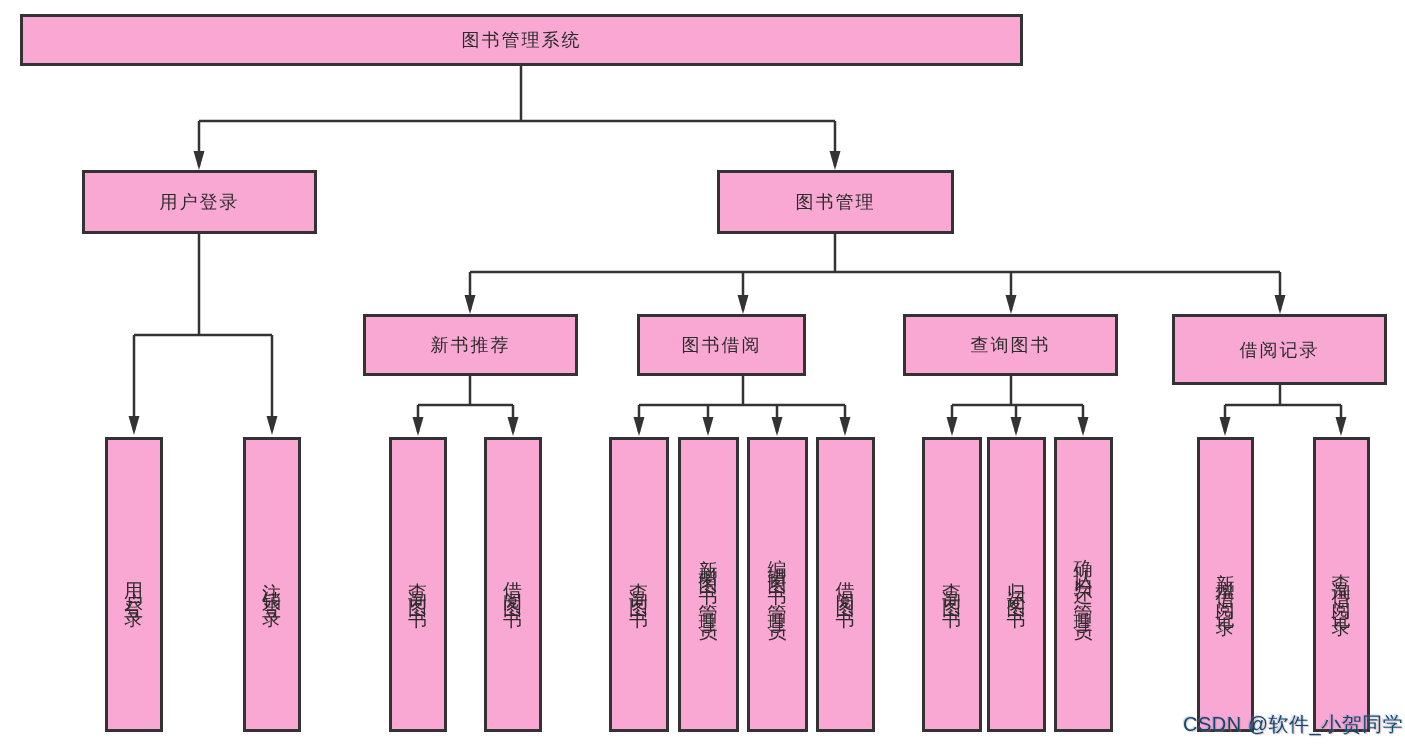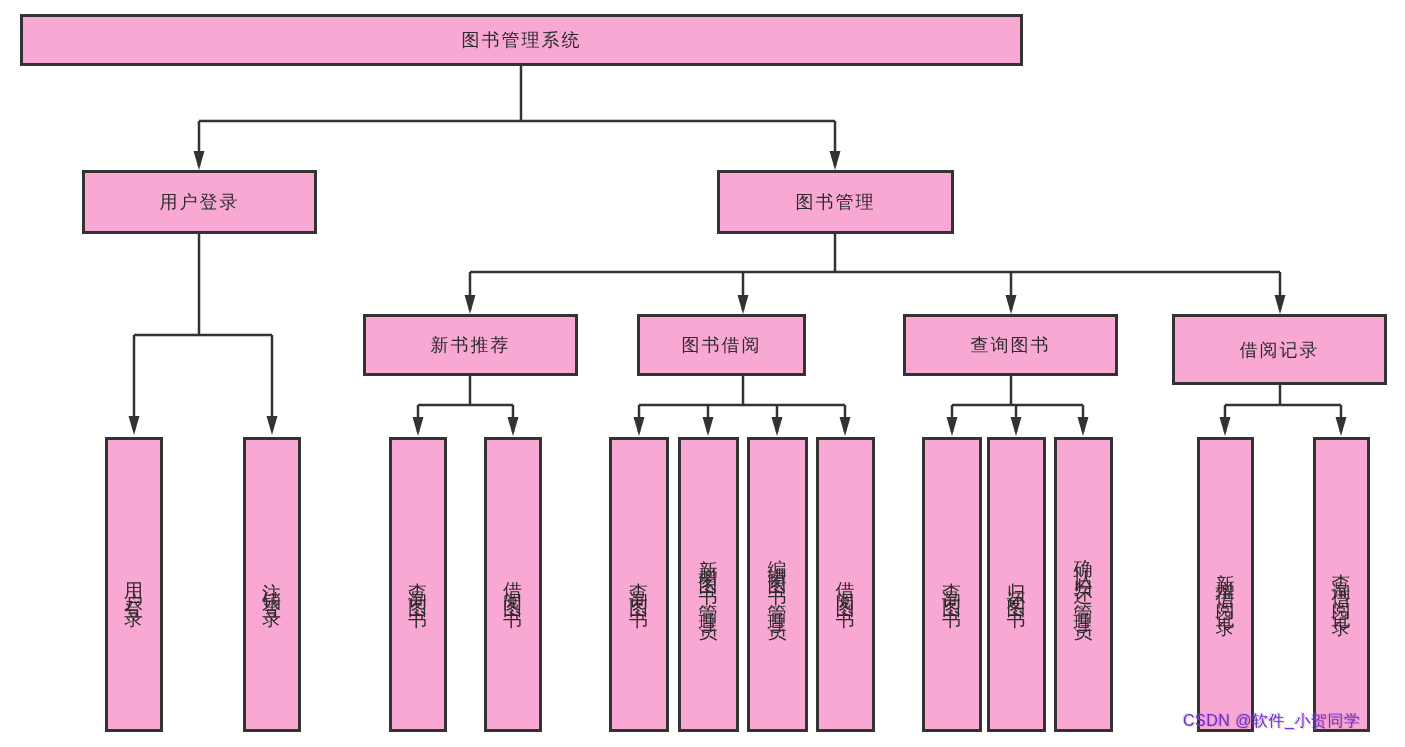--- a/index.html
+++ b/index.html
@@ -38,22 +38,22 @@
     text-orientation: mixed;
     font-size: 19px;
     letter-spacing: 9px;
     color: #2b2b2b;
     line-height: 1;
   }
   #watermark {
     position: absolute;
     left: 1183px;
     top: 711px;
-    font-size: 16px;
-    color: #6d28d9;
+    font-size: 20px;
+    color: #0c4a6e;
     letter-spacing: 0.5px;
     white-space: nowrap;
     text-shadow: 1.3px 1.3px 0 rgba(222,120,110,0.35), -1.3px -1.3px 0 rgba(110,130,222,0.30);
   }
 </style>
 </head>
 <body>
 
 <div id="stage">
 

